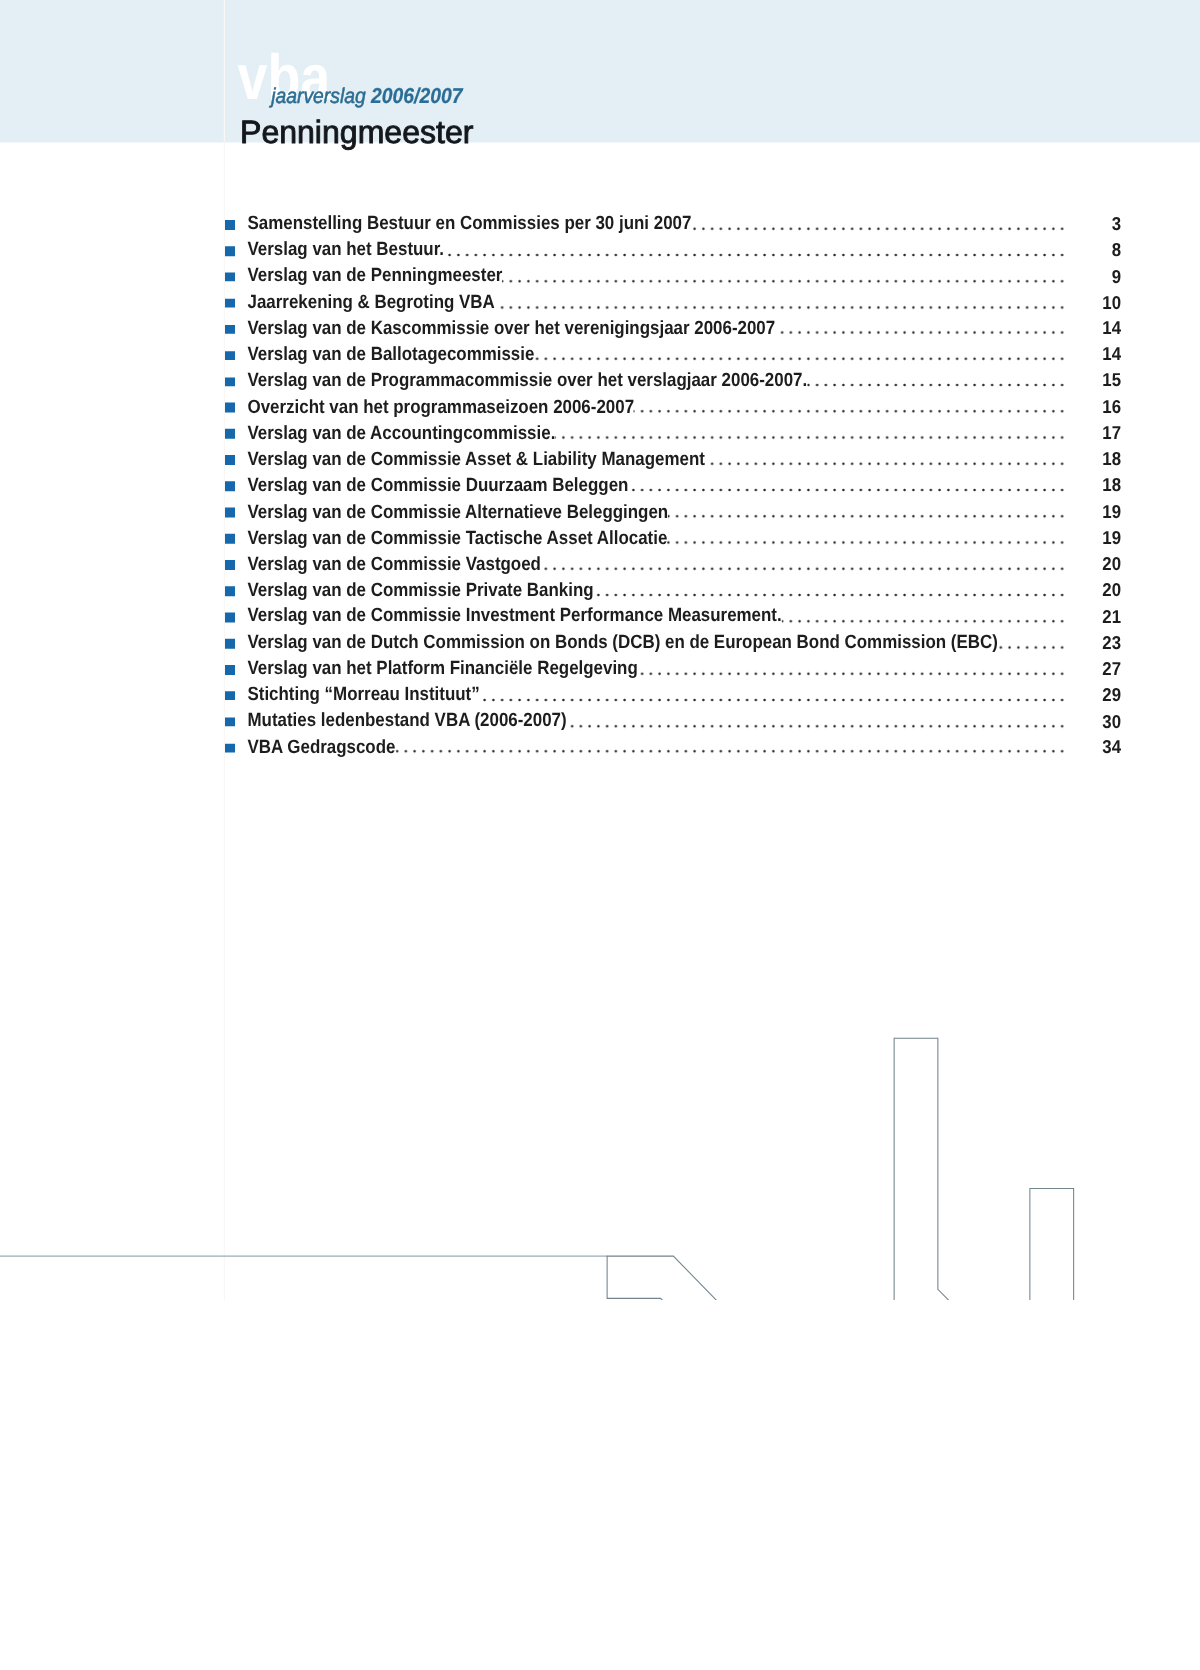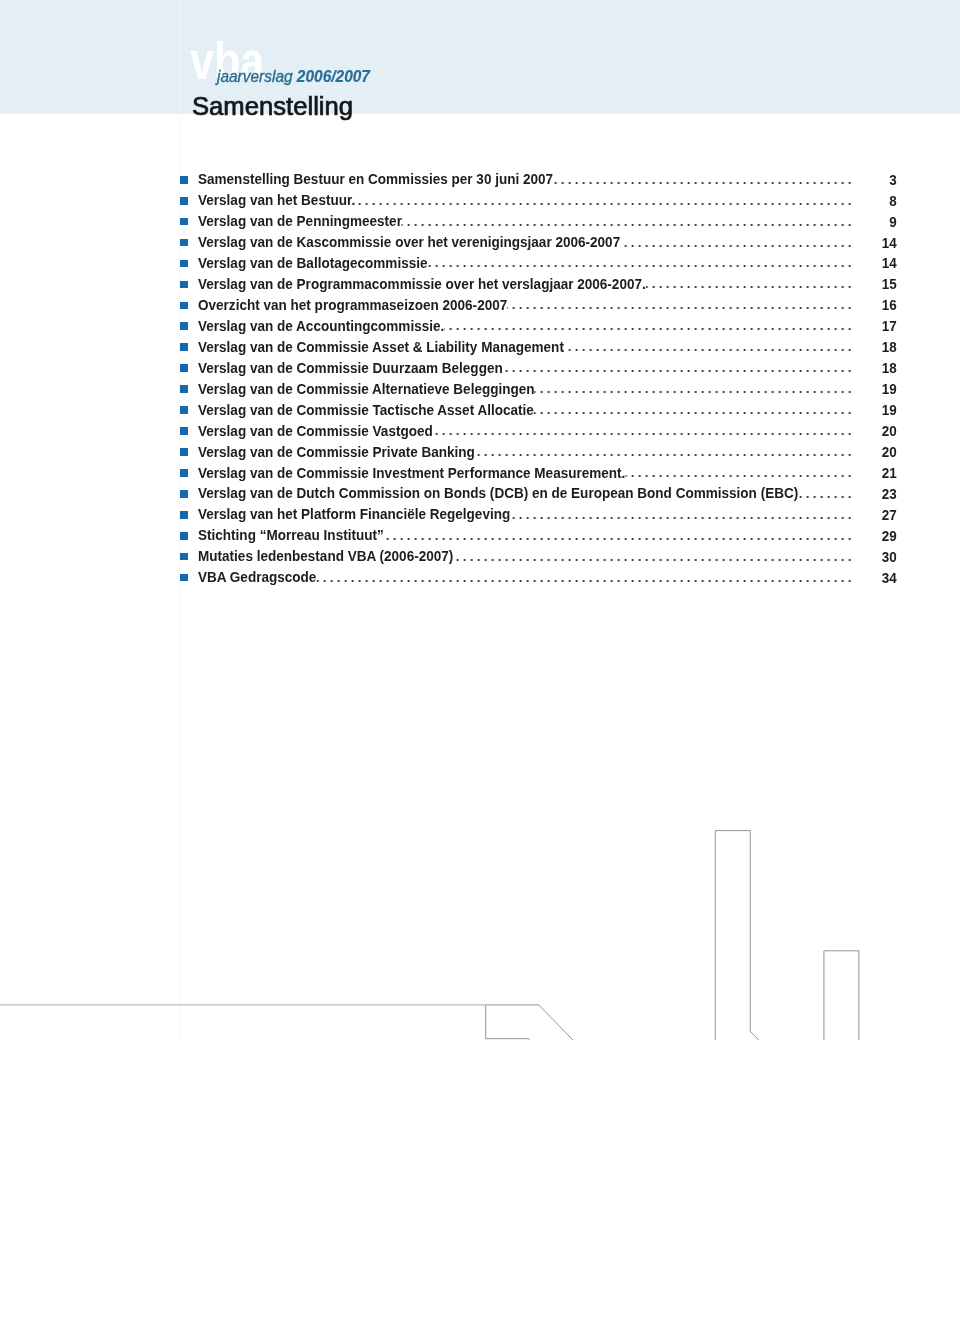--- a/index.html
+++ b/index.html
@@ -47,39 +47,45 @@
       <line x1="178" y1="1125.1" x2="594.3" y2="1125.1" stroke="#9aaeb3" stroke-width="1.0"></line>
       <path d="M485.7,1004.9 L538.7,1004.9 L715.3,1185.9 L715.3,830.6 L750.3,830.6 L750.3,1031.5 L850.8,1132.1 L750.5,1231.0 L714.6,1230.6 L528.5,1038.7 L485.7,1038.7 Z"></path>
       <path d="M750.4,1076.8 L805.7,1131.7 L750.4,1186.9 Z"></path>
       <path d="M594.3,1125.1 L647.3,1125.1 L823.9,1306.1 L823.9,950.8 L858.9,950.8 L858.9,1151.7 L959.4,1252.3 L859.1,1351.2 L823.2,1350.8 L637.1,1158.9 L594.3,1158.9 Z"></path>
       <path d="M859.0,1197.0 L914.3,1251.9 L859.0,1307.1 Z"></path>
     </g>
   </svg>
 
   <div class="logo-sm">vba</div>
   <div class="jaar"><span>jaarverslag </span><b>2006/2007</b></div>
-  <div class="title">Samenstelling</div>
+  <div class="title">Penningmeester</div>
   <div class="toc" id="toc">
       <div class="row">
         <span class="bullet"></span>
         <span class="leader"></span>
         <span class="lbl">Samenstelling Bestuur en Commissies per 30 juni 2007</span>
         <span class="pg">3</span>
       </div>
       <div class="row">
         <span class="bullet"></span>
         <span class="leader"></span>
         <span class="lbl">Verslag van het Bestuur.</span>
         <span class="pg">8</span>
       </div>
       <div class="row">
         <span class="bullet"></span>
         <span class="leader"></span>
         <span class="lbl">Verslag van de Penningmeester</span>
         <span class="pg">9</span>
+      </div>
+      <div class="row">
+        <span class="bullet"></span>
+        <span class="leader"></span>
+        <span class="lbl">Jaarrekening &amp; Begroting VBA</span>
+        <span class="pg">10</span>
       </div>
       <div class="row">
         <span class="bullet"></span>
         <span class="leader"></span>
         <span class="lbl">Verslag van de Kascommissie over het verenigingsjaar 2006-2007</span>
         <span class="pg">14</span>
       </div>
       <div class="row">
         <span class="bullet"></span>
         <span class="leader"></span>

